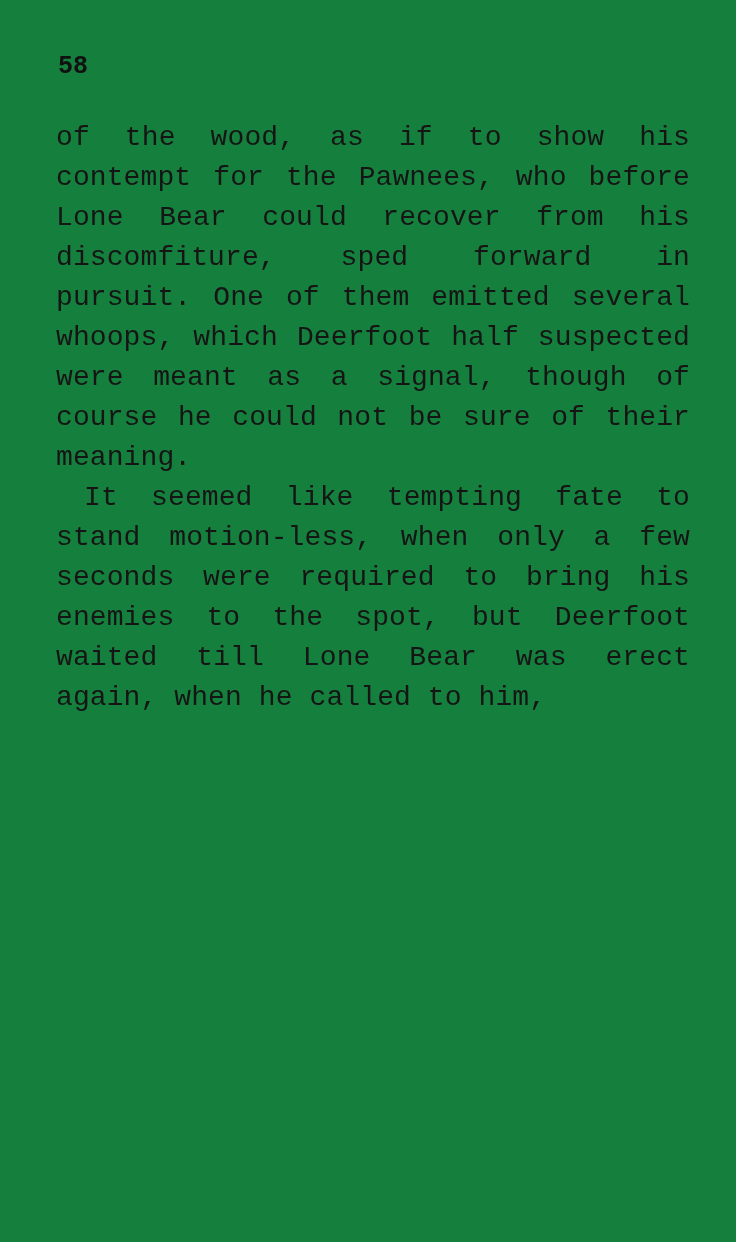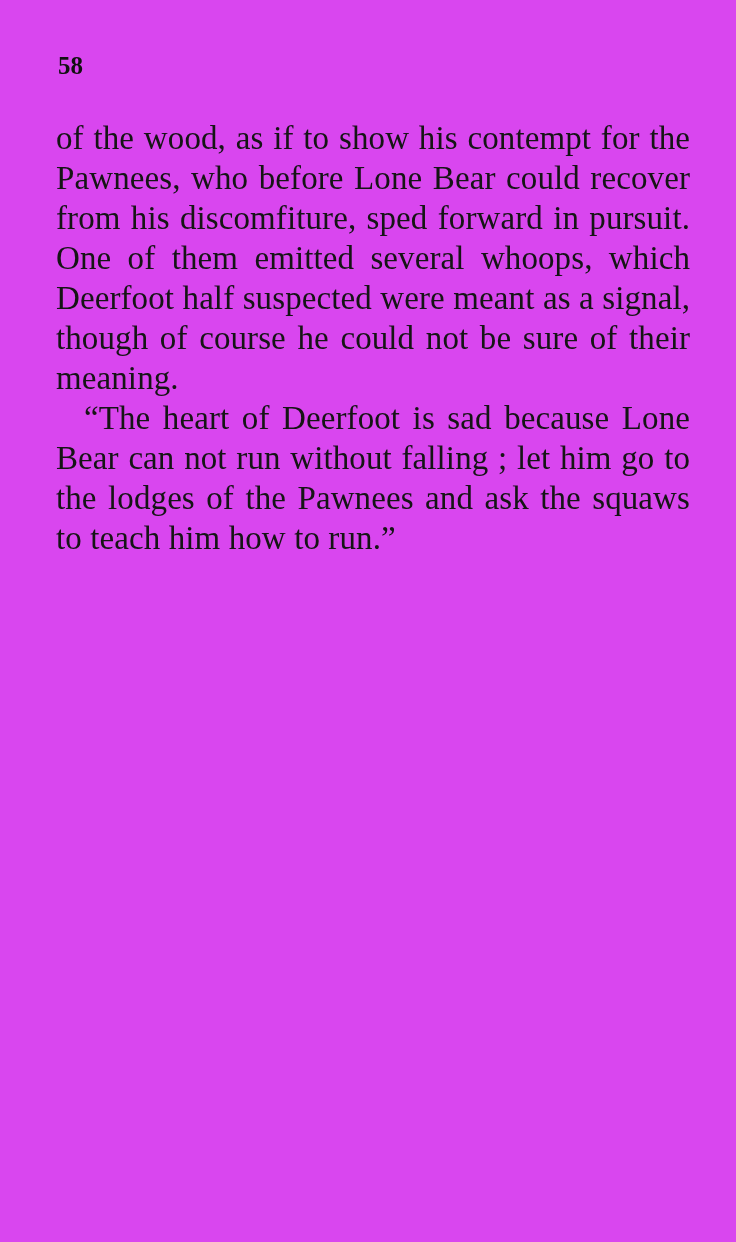--- a/index.html
+++ b/index.html
@@ -4,22 +4,22 @@
 <style>
   html, body {
     margin: 0;
     padding: 0;
     background: #ffffff;
   }
   .page {
     position: relative;
     width: 736px;
     height: 1242px;
-    background: #d946ef;
-    font-family: Liberation Serif, serif;
+    background: #15803d;
+    font-family: Liberation Mono, monospace;
     color: #1a1a1a;
     overflow: hidden;
   }
   .header {
     position: absolute;
     top: 52px;
     left: 58px;
     width: 620px;
     display: flex;
     align-items: baseline;
@@ -41,21 +41,21 @@
     font-variant: small-caps;
   }
   .body {
     position: absolute;
     top: 118px;
     left: 56px;
     width: 634px;
   }
   p {
     margin: 0;
-    font-size: 33px;
+    font-size: 28px;
     line-height: 40px;
     text-align: justify;
     text-justify: inter-word;
     color: #151515;
     letter-spacing: 0.1px;
   }
   p.indent {
     text-indent: 28px;
   }
   
@@ -72,16 +72,16 @@
 <body>
 
 <div class="page">
 
   <div class="header">
     <div class="folio">58</div>
   </div>
 
   <div class="body">
     <p class="short-last">of the wood, as if to show his contempt for the Pawnees, who before Lone Bear could recover from his discomfiture, sped forward in pursuit.    One of them emitted several whoops, which Deerfoot half suspected were meant as a signal, though of course he could not be sure of their meaning.</p>
-    <p class="indent short-last">“The heart of Deerfoot is sad because  Lone Bear can not run without falling ; let him go to the lodges of the Pawnees and ask the squaws to teach him how to run.”</p>
+    <p class="indent short-last">It seemed like tempting fate to stand motion-less, when only a few seconds were required to bring his enemies to the spot, but Deerfoot waited till Lone Bear was erect again, when he called to him,</p>
   </div>
 
 </div>
 
 </body></html>

